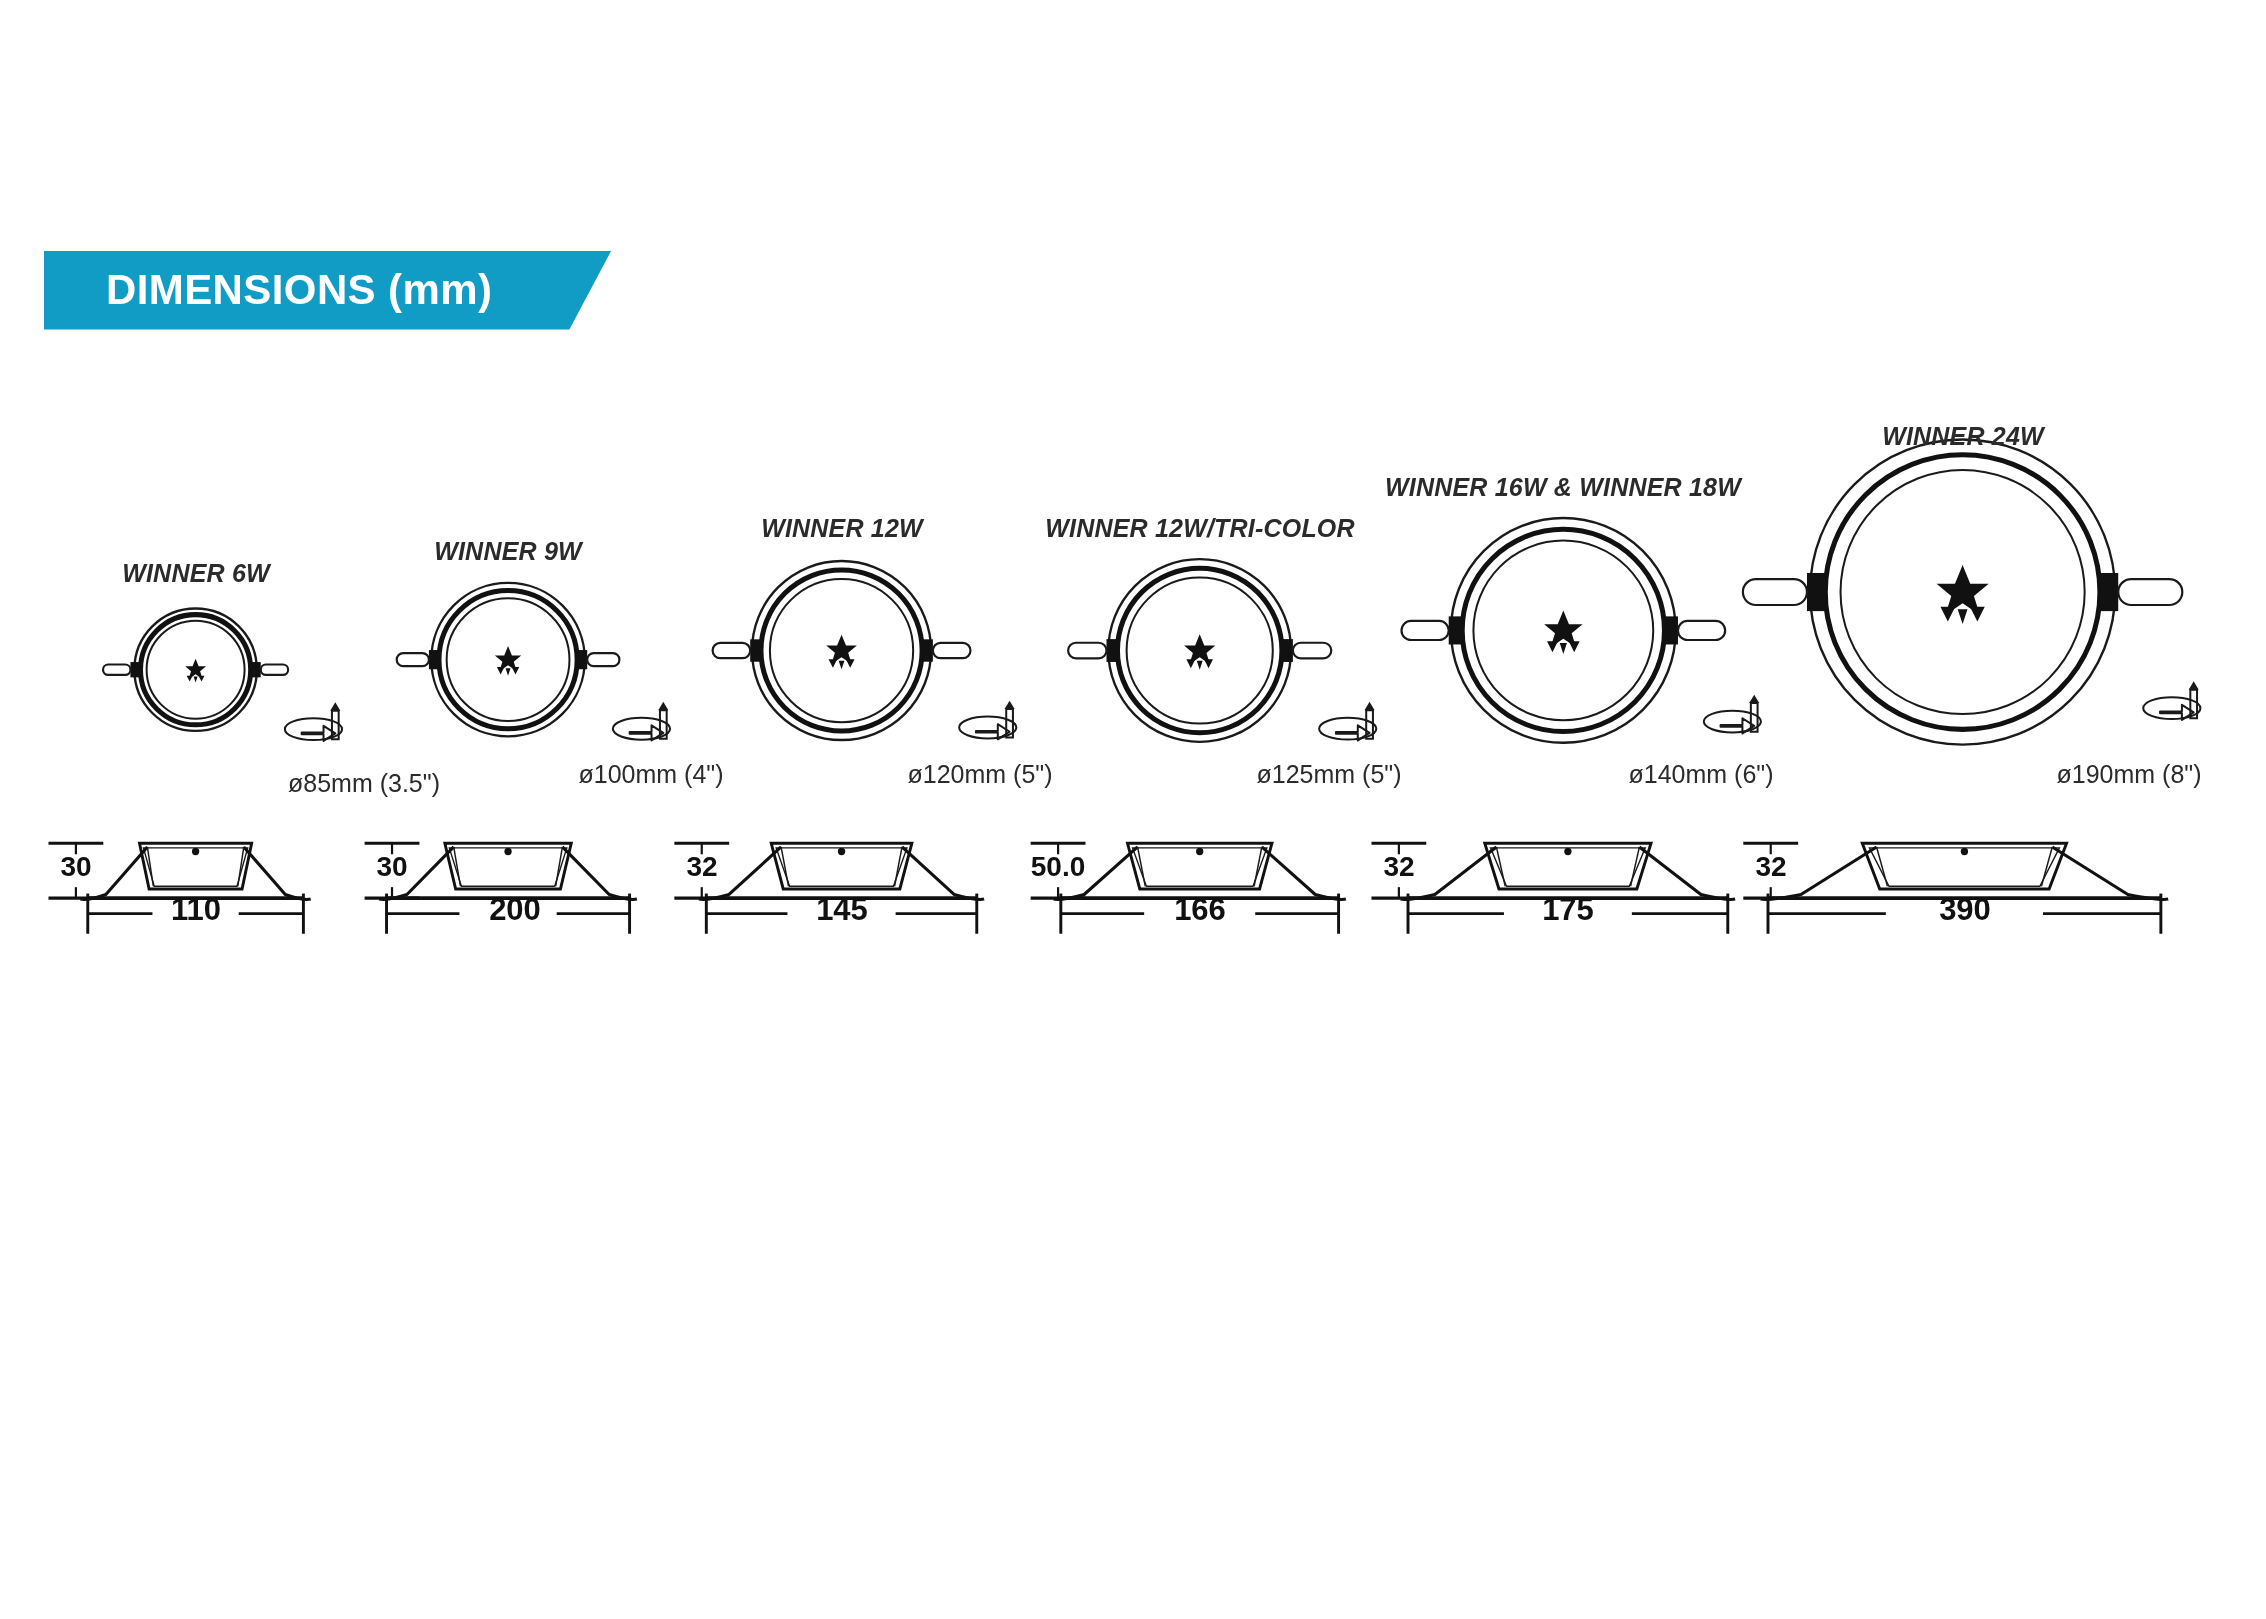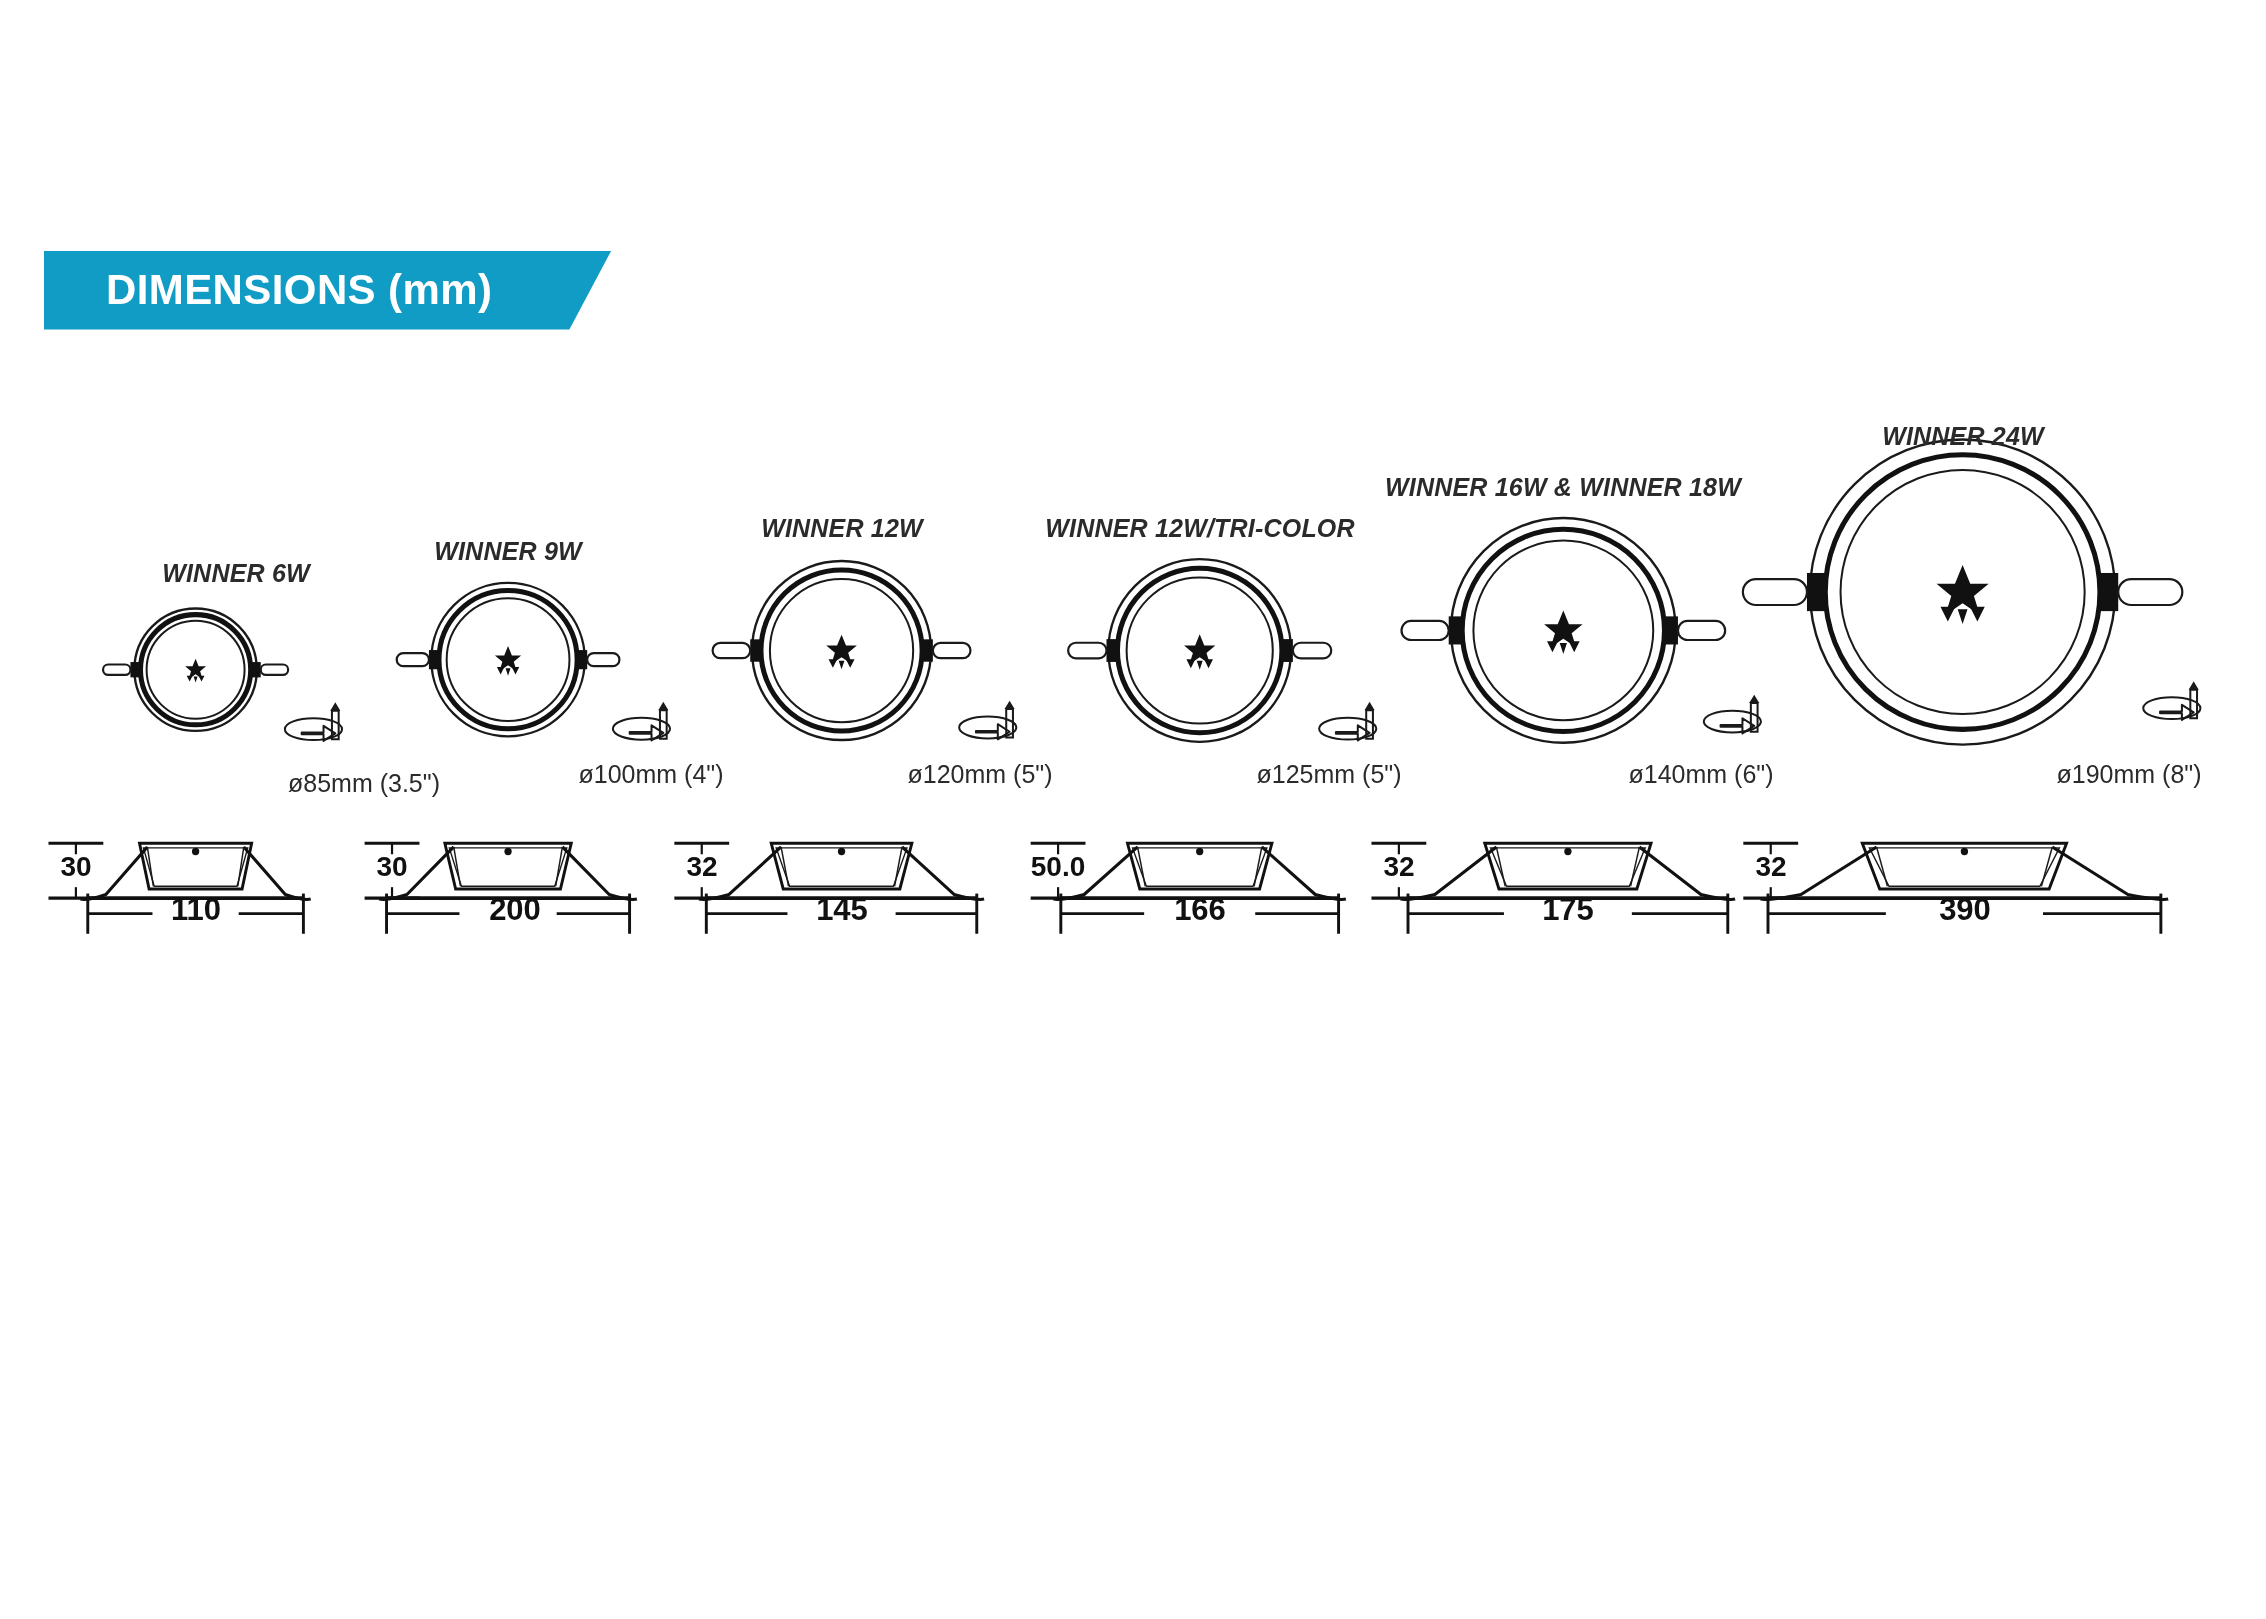--- a/index.html
+++ b/index.html
@@ -265,21 +265,21 @@
         <line x1="1938" y1="971" x2="1938" y2="983" stroke="#111" stroke-width="2.4"></line>
         <line x1="1935" y1="978" x2="1935" y2="1022" stroke="#111" stroke-width="3.2"></line>
         <line x1="2365" y1="978" x2="2365" y2="1022" stroke="#111" stroke-width="3.2"></line>
         <line x1="1935" y1="1000" x2="2064" y2="1000" stroke="#111" stroke-width="3.2"></line>
         <line x1="2236" y1="1000" x2="2365" y2="1000" stroke="#111" stroke-width="3.2"></line>
       </g>
     </g>
 </svg>
 
 <div id="text-layer">
-    <div class="model-label" style="left: 196px; top: 559px; margin-left: 40px;">WINNER 6W</div>
+    <div class="model-label" style="left: 196px; top: 559px;">WINNER 6W</div>
     <div class="dia-label" style="left: 364px; top: 769px;">ø85mm (3.5")</div>
     <div class="height-label" style="left: 76px; top: 851px;">30</div>
     <div class="width-label" style="left: 196px; top: 892px;">110</div>
     <div class="model-label" style="left: 508px; top: 537px;">WINNER 9W</div>
     <div class="dia-label" style="left: 651px; top: 760px;">ø100mm (4")</div>
     <div class="height-label" style="left: 392px; top: 851px;">30</div>
     <div class="width-label" style="left: 515px; top: 892px;">200</div>
     <div class="model-label" style="left: 842px; top: 514px; text-align: center;">WINNER 12W</div>
     <div class="dia-label" style="left: 980px; top: 760px;">ø120mm (5")</div>
     <div class="height-label" style="left: 702px; top: 851px;">32</div>

